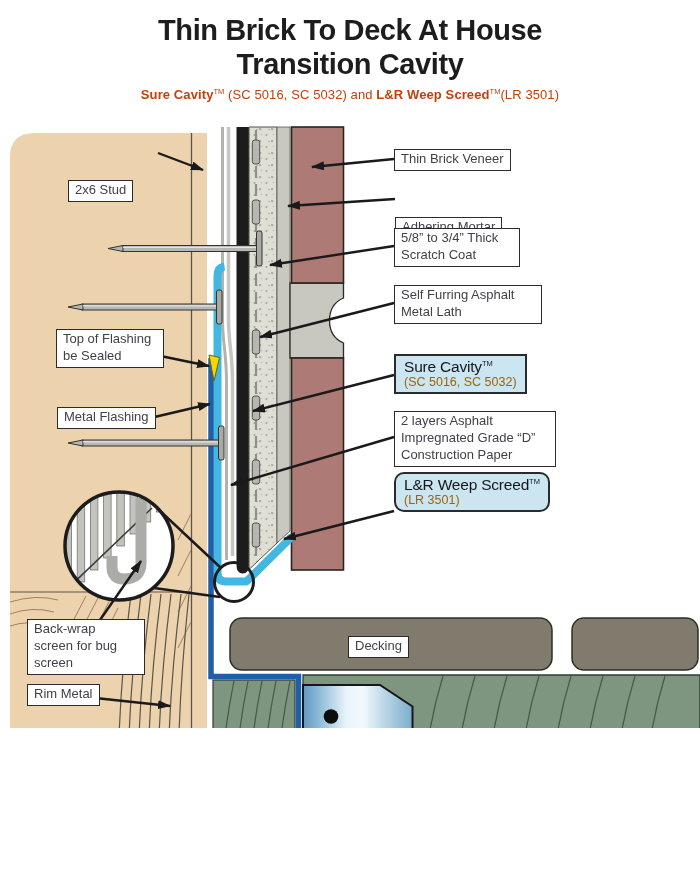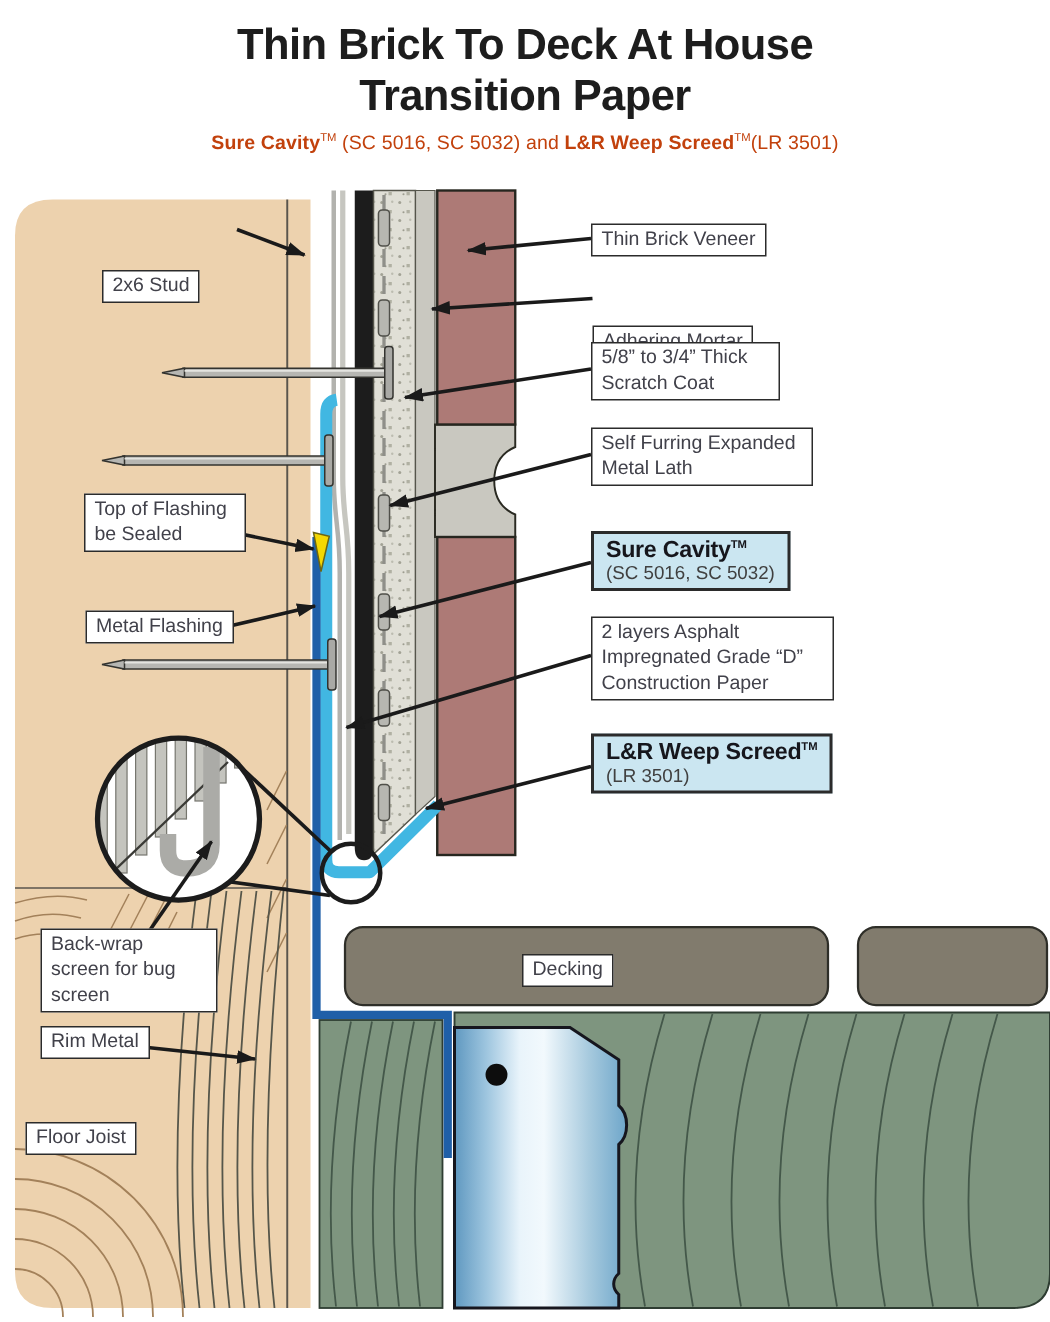--- a/index.html
+++ b/index.html
@@ -1,43 +1,43 @@
 <!DOCTYPE html>
 <html style="--wood_tan: #edd2ae; --brick_red: #ad7a76; --mortar_gray: #c9c8c0; --drainage_black: #1c1c1c; --weep_cyan: #41b7e2; --flashing_blue: #1f5fa8; --sealant_yellow: #f4d802; --joist_green: #7e957f; --decking_gray: #817b6d; --label_blue: #cbe6f1;"><head>
 <meta charset="utf-8">
 <style>
   html,body{margin:0;padding:0;background:#ffffff;}
-  #page{position:relative;width:700px;height:881px;background:#ffffff;overflow:hidden;
+  #page{position:relative;width:700px;height:728px;background:#ffffff;overflow:hidden;
         font-family:"Liberation Sans","DejaVu Sans",sans-serif;}
   
   .title-block{position:absolute;top:14px;left:0;width:700px;text-align:center;color:#1d1d1d;}
   .title-line{font-weight:bold;font-size:29px;letter-spacing:-0.4px;line-height:1.16;}
   .subtitle{margin-top:6px;font-size:13px;color:#c2410c;letter-spacing:0.1px;}
   .subtitle b{font-weight:bold;}
   .subtitle sup,.product-name sup{font-size:7.5px;vertical-align:super;letter-spacing:0;}
   
   #draw{position:absolute;left:0;top:0;width:700px;height:881px;}
   
   .callout{position:absolute;background:#ffffff;border:1.7px solid #2b2b2b;
            padding:1px 6px 2px 6px;font-size:13px;color:#41414a;line-height:1.3;
            white-space:nowrap;z-index:5;}
   .wrap{white-space:normal;}
   .product-box{position:absolute;background:var(--label_blue,#cbe6f1);border:2px solid #2b2b2b;
            padding:2px 8px 3px 8px;z-index:5;color:#16161c;}
-  .product-name{font-weight:bold;font-size:15.5px;letter-spacing:-0.2px;}
-  .product-code{font-size:12.5px;color:#404040;margin-top:-1px;}
+  .product-name{font-weight:normal;font-size:15.5px;letter-spacing:-0.2px;}
+  .product-code{font-size:12.5px;color:#a16207;margin-top:-1px;}
 </style>
 </head>
 <body>
 
 <div id="page">
 
   <div class="title-block">
     <div class="title-line">Thin Brick To Deck At House</div>
-    <div class="title-line">Transition Paper</div>
+    <div class="title-line">Transition Cavity</div>
     <div class="subtitle">
       <b>Sure Cavity</b><sup>TM</sup><span> (SC 5016, SC 5032) and </span><b>L&amp;R Weep Screed</b><sup>TM</sup><span>(LR 3501)</span>
     </div>
   </div>
 
   <svg id="draw" viewBox="0 0 700 881">
     <defs>
       <marker id="ah" markerUnits="userSpaceOnUse" markerWidth="14" markerHeight="10" refX="12" refY="4.5" orient="auto">
         <path d="M0,0 L13,4.5 L0,9 Z" fill="#1a1a1a"></path>
       </marker>
@@ -219,29 +219,29 @@
   <div class="callout" style="left:68px;top:180px;">2x6 Stud</div>
   <div class="callout wrap" style="left:56px;top:329px;width:94px;">Top of Flashing be Sealed</div>
   <div class="callout" style="left:57px;top:407px;">Metal Flashing</div>
   <div class="callout wrap" style="left:27px;top:619px;width:104px;">Back-wrap screen for bug screen</div>
   <div class="callout" style="left:27px;top:684px;">Rim Metal</div>
   <div class="callout" style="left:17px;top:748px;">Floor Joist</div>
 
   <div class="callout" style="left:394px;top:149px;">Thin Brick Veneer</div>
   <div class="callout" style="left:395px;top:196px;margin-top:21px;">Adhering Mortar</div>
   <div class="callout wrap" style="left:394px;top:228px;width:112px;">5/8” to 3/4” Thick Scratch Coat</div>
-  <div class="callout wrap" style="left:394px;top:285px;width:134px;">Self Furring Expanded Metal Lath</div>
+  <div class="callout wrap" style="left:394px;top:285px;width:134px;">Self Furring Asphalt Metal Lath</div>
 
   <div class="product-box" style="left:394px;top:354px;">
     <div class="product-name"><span>Sure Cavity</span><sup>TM</sup></div>
     <div class="product-code">(SC 5016, SC 5032)</div>
   </div>
 
   <div class="callout wrap" style="left:394px;top:411px;width:148px;">2 layers Asphalt Impregnated Grade “D” Construction Paper</div>
 
-  <div class="product-box" style="left:394px;top:489px;">
+  <div class="product-box" style="left:394px;top:472px;border-radius:10px;">
     <div class="product-name"><span>L&amp;R Weep Screed</span><sup>TM</sup></div>
     <div class="product-code">(LR 3501)</div>
   </div>
 
   <div class="callout" style="left:338px;top:636px;border-width:1.5px;margin-left:10px;">Decking</div>
 
 </div>
 
 </body></html>

